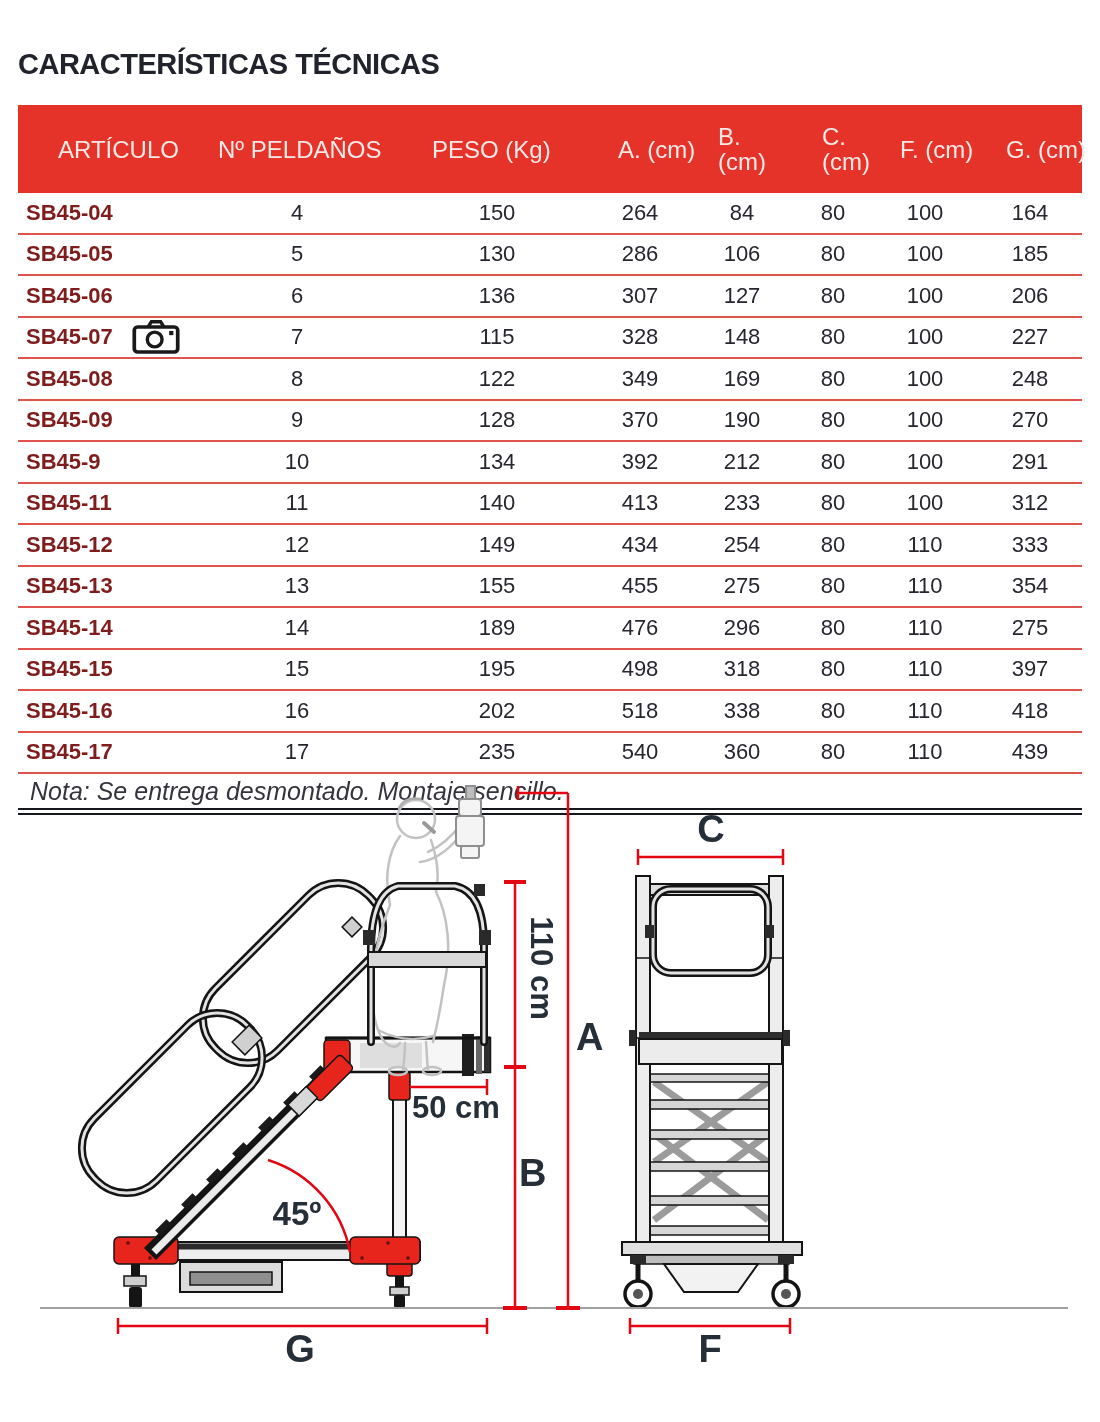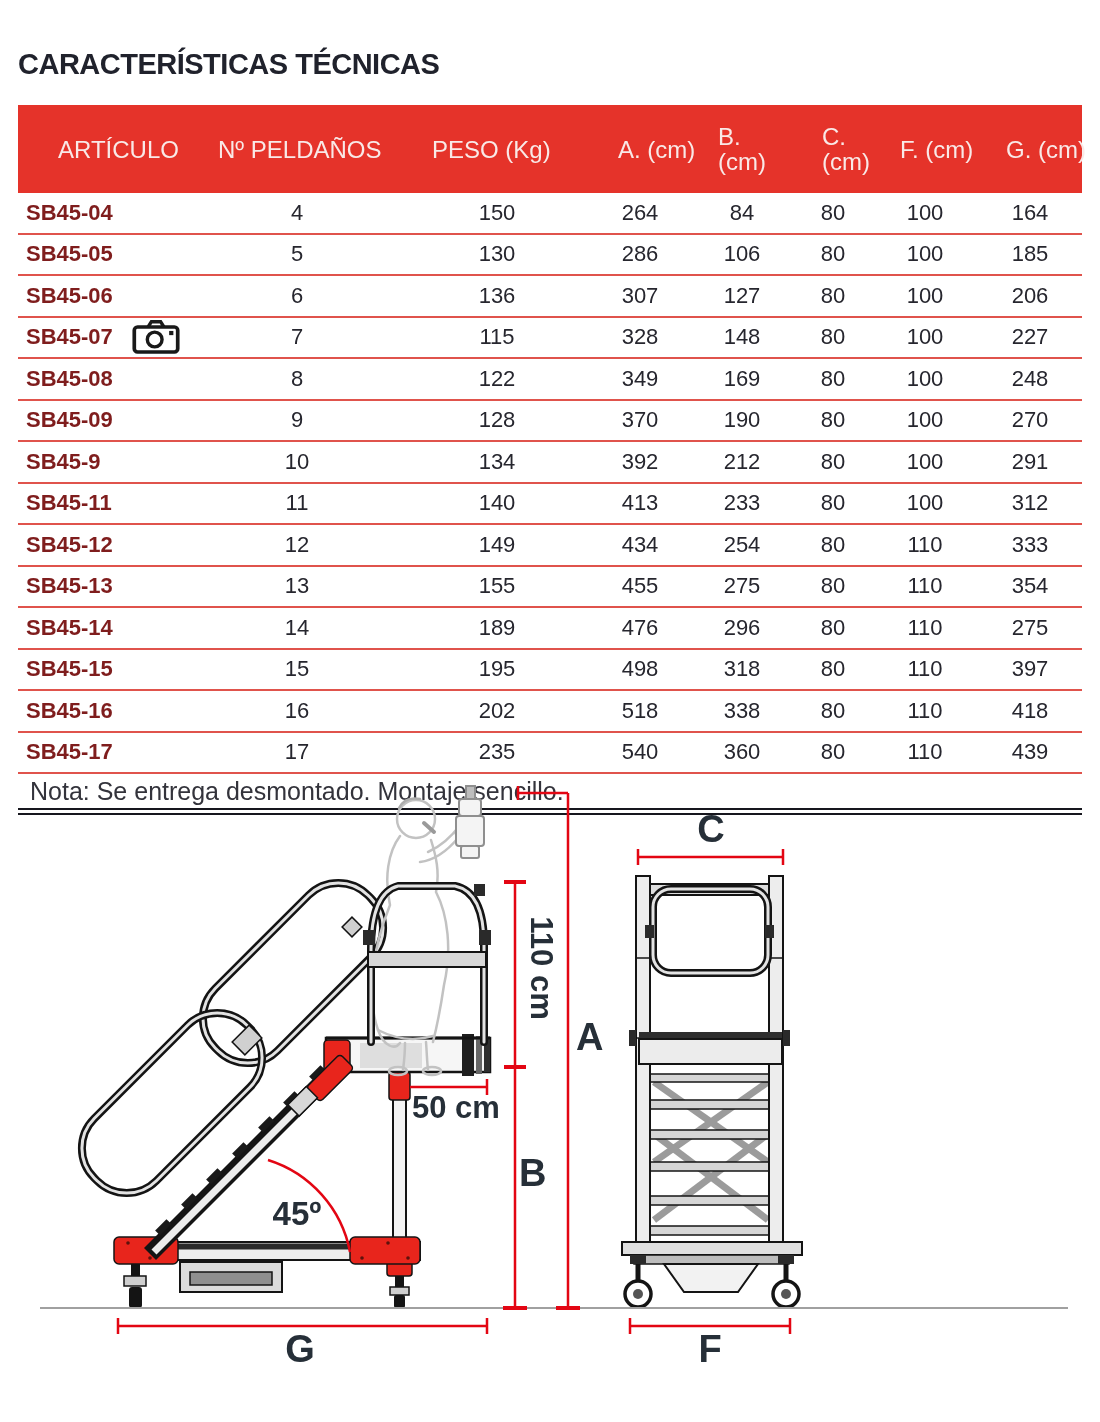--- a/index.html
+++ b/index.html
@@ -18,21 +18,21 @@
   .h-cell:first-child{text-align:left;padding-left:12px;}
   .h-l2:empty{display:none;}
   .h-l2{display:block;}
   .trow{height:39.5px;border-bottom:2px solid #e0534c;font-size:22px;}
   .cell{text-align:center;font-weight:500;color:#26262e;}
   .cell.art{text-align:left;padding-left:8px;display:flex;align-items:center;gap:18px;}
   .code{color:#7f1d1d;font-weight:700;letter-spacing:0;}
   .cam{width:50px;height:37px;display:none;cursor:pointer;}
   .trow.has-cam .cam{display:block;}
   .note-row{height:34px;display:flex;align-items:center;border-bottom:7px double #17171e;
-            font-size:25px;color:#33333b;padding-left:12px;}
+            font-size:25px;font-style:italic;color:#33333b;padding-left:12px;}
 
   
   .diagram{position:absolute;left:0;top:780px;width:1100px;height:642px;}
   .dim{stroke:#e30613;stroke-width:2.5;fill:none;}
   .dimfat{stroke:#e30613;stroke-width:4;fill:none;}
   .lbl{fill:#262f38;font-weight:600;font-family:"Liberation Sans","DejaVu Sans",sans-serif;}
   .tube{stroke:#141414;stroke-width:8;fill:none;stroke-linejoin:round;stroke-linecap:round;}
   .tubehl{stroke:#e3e3e3;stroke-width:3;fill:none;stroke-linejoin:round;stroke-linecap:round;}
   .steel{fill:#ededed;stroke:#141414;stroke-width:2;}
   .red{fill:#e8251c;stroke:#141414;stroke-width:1.5;}

